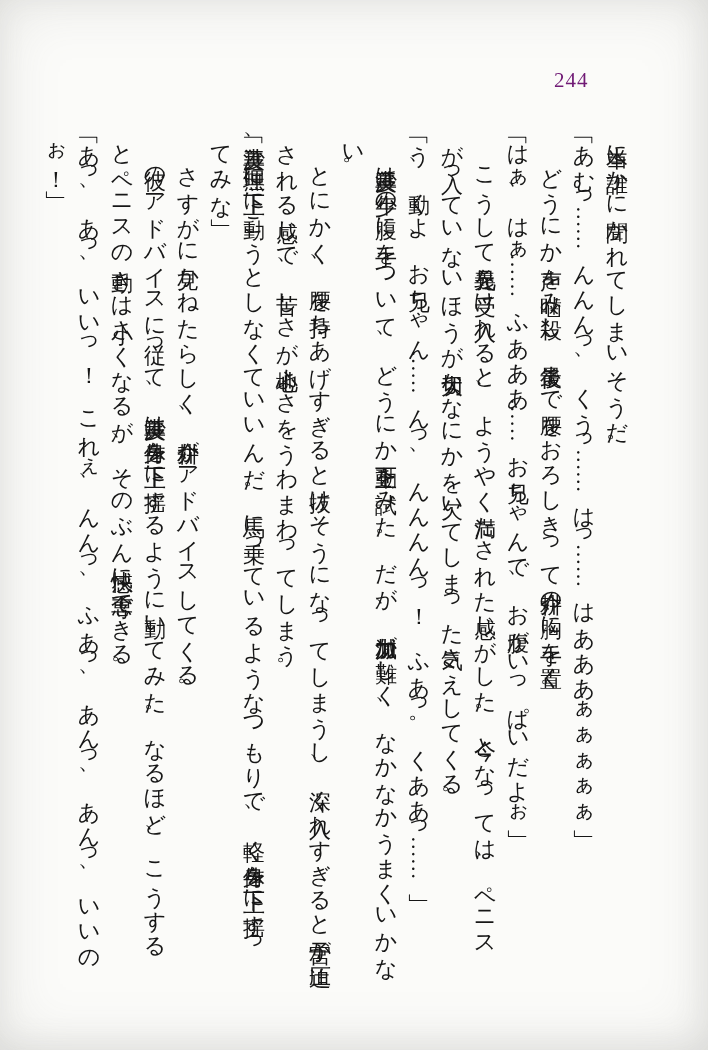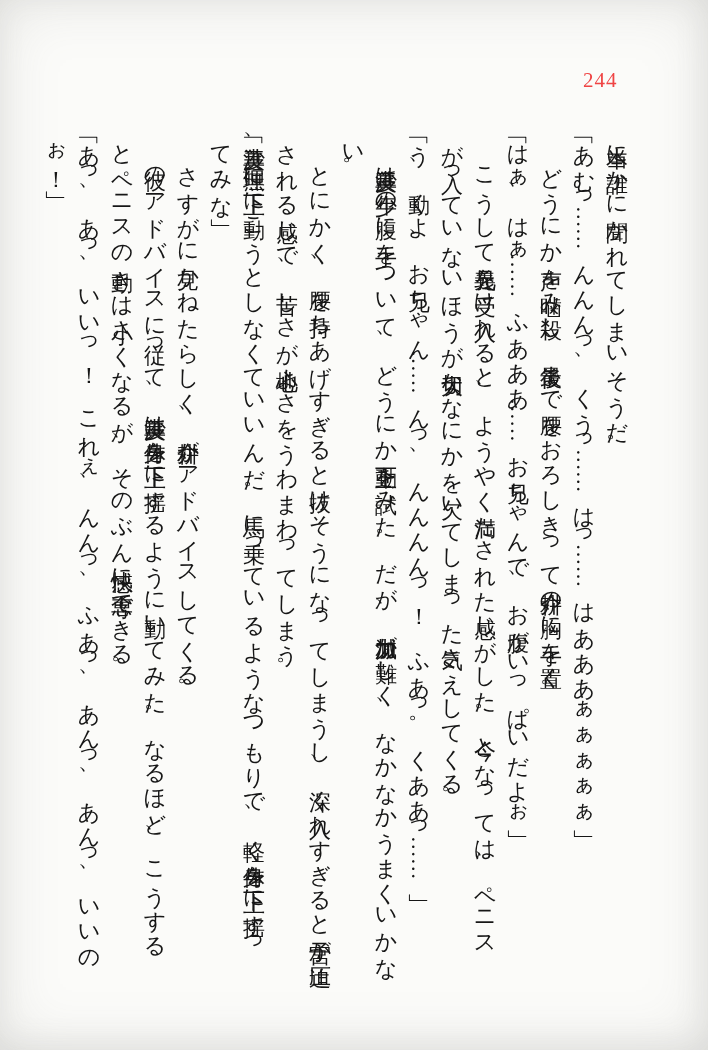--- a/index.html
+++ b/index.html
@@ -14,24 +14,24 @@
     margin: 0 auto;
     background: #fbfbf9;
     overflow: hidden;
     box-shadow: inset 0 0 60px rgba(120,120,115,0.18),
                 inset -4px -6px 30px rgba(110,110,105,0.10);
     font-family: "Liberation Serif", "DejaVu Serif", serif;
   }
   .page-number {
     position: absolute;
     top: 68px;
-    left: 583px;
+    left: 554px;
     font-size: 21px;
     letter-spacing: 1px;
-    color: #ef4444;
+    color: #701a75;
     font-family: "Liberation Serif", "DejaVu Serif", serif;
   }
   .text-block {
     position: absolute;
     top: 130px;
     right: 74px;
     width: 562px;
     height: 840px;
     writing-mode: vertical-rl;
     text-orientation: mixed;

